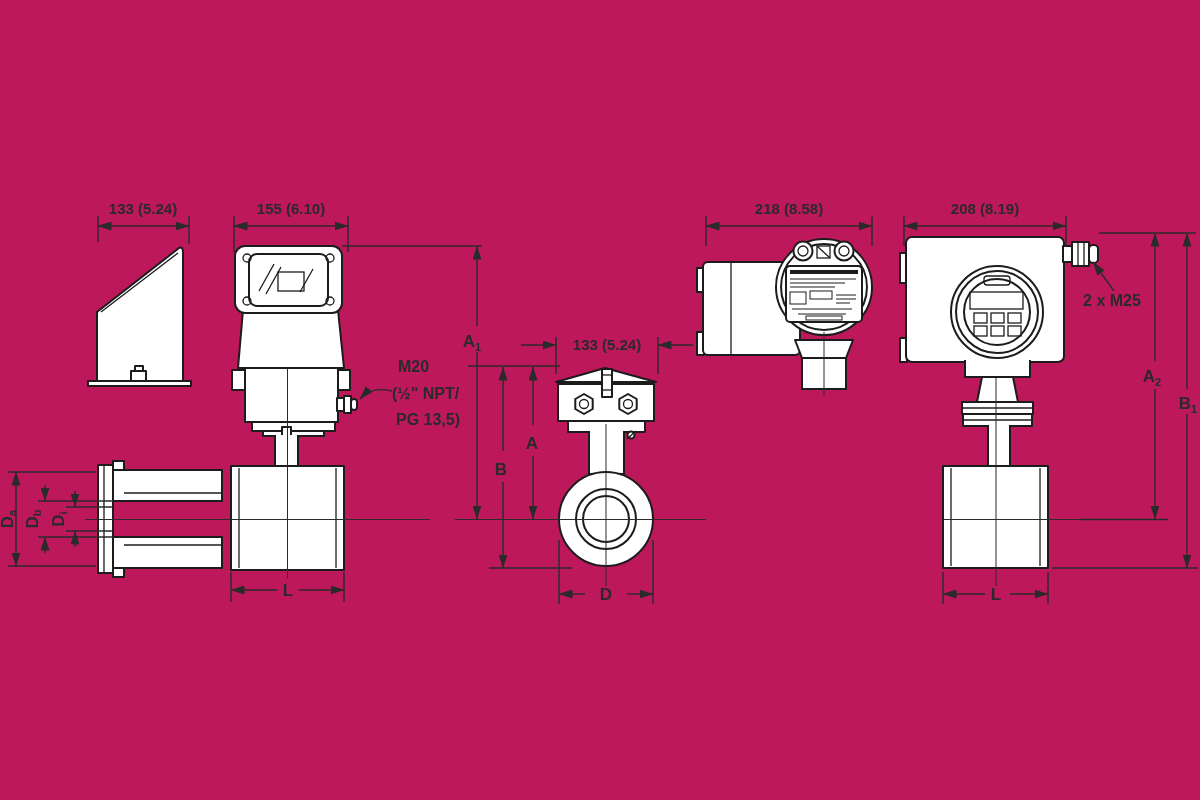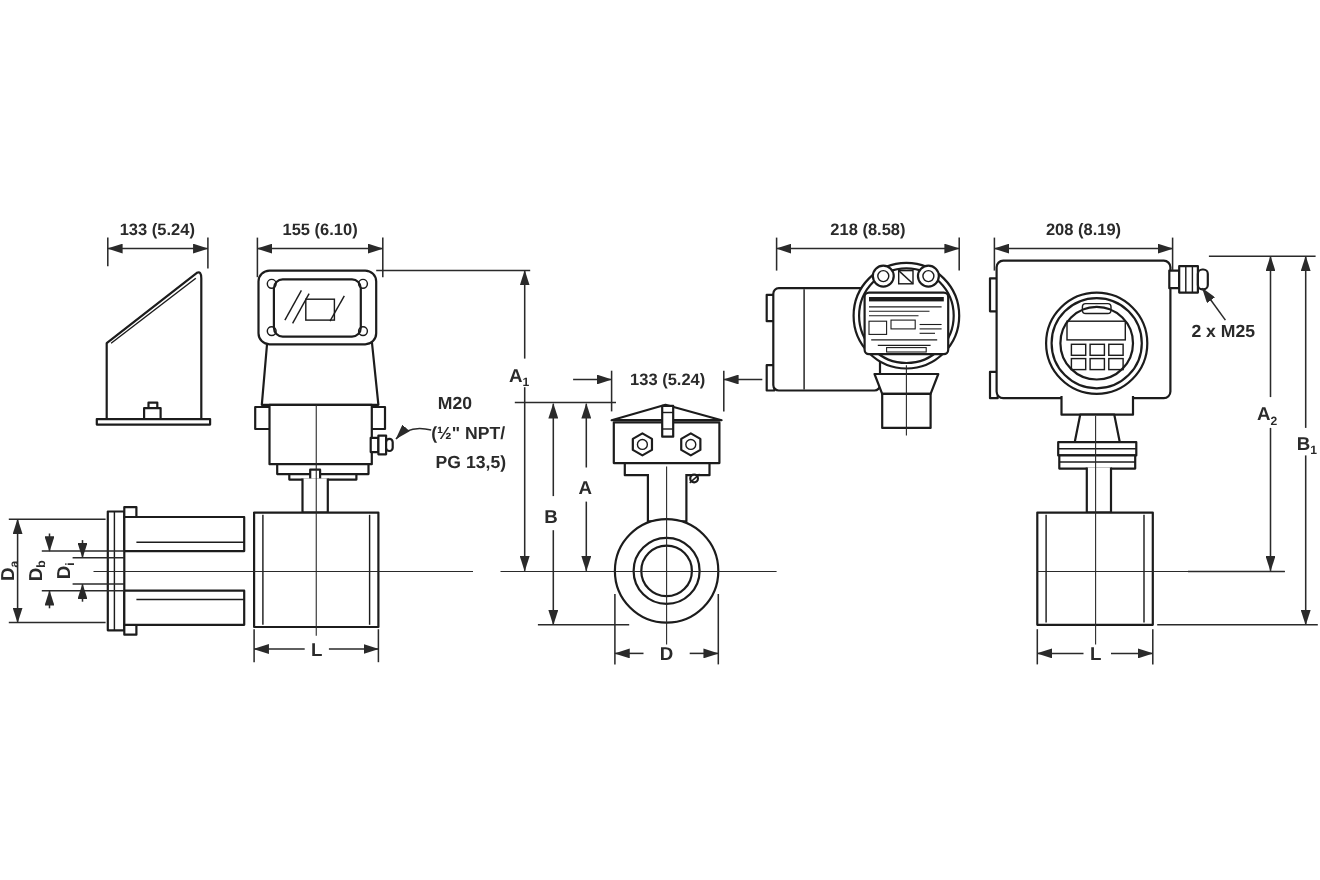--- a/index.html
+++ b/index.html
@@ -1,16 +1,16 @@
 <!DOCTYPE html>
 <html><head>
 <meta charset="utf-8">
 <style>
   html,body{margin:0;padding:0;background:#000;}
-  .stage{position:relative;width:1200px;height:800px;background:#ffffff;overflow:hidden;}
+  .stage{position:relative;width:1200px;height:800px;background:#be185d;overflow:hidden;}
   svg{display:block;}
   .s  {fill:#ffffff;stroke:#1c1c1c;stroke-width:2;stroke-linejoin:round;}
   .o  {fill:none;stroke:#1c1c1c;stroke-width:2;stroke-linejoin:round;}
   .t1 {fill:none;stroke:#1c1c1c;stroke-width:1.3;}
   .np {fill:none;stroke:#1c1c1c;stroke-width:1;}
   .npf{fill:#1c1c1c;stroke:none;}
   .d  {fill:none;stroke:#2a2a2a;stroke-width:1.4;}
   .cl {fill:none;stroke:#2a2a2a;stroke-width:1;}
   text{fill:#2a2a2a;font-family:"Liberation Sans",sans-serif;font-weight:bold;font-size:15px;}
   .lg {font-size:17px;}

